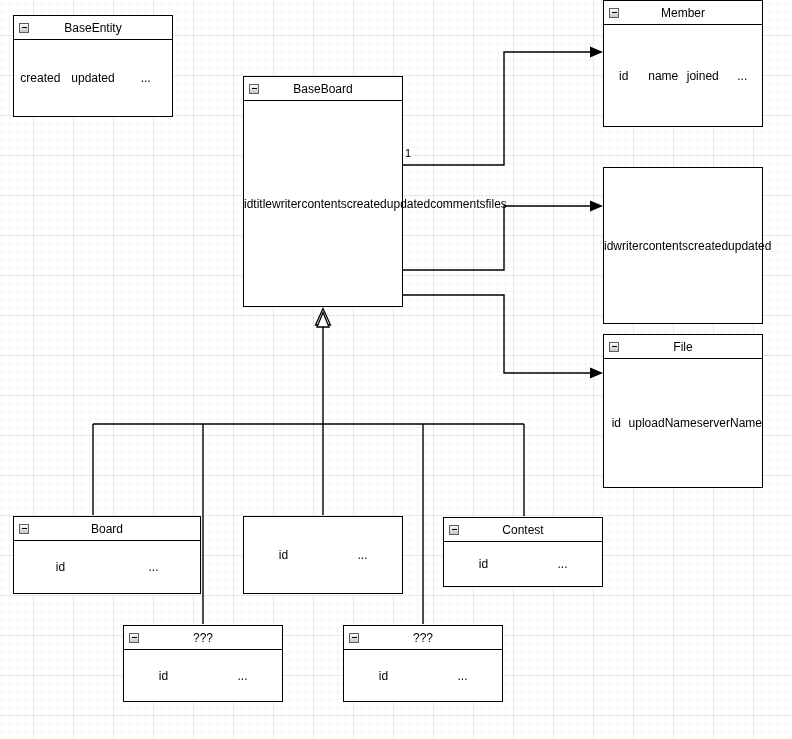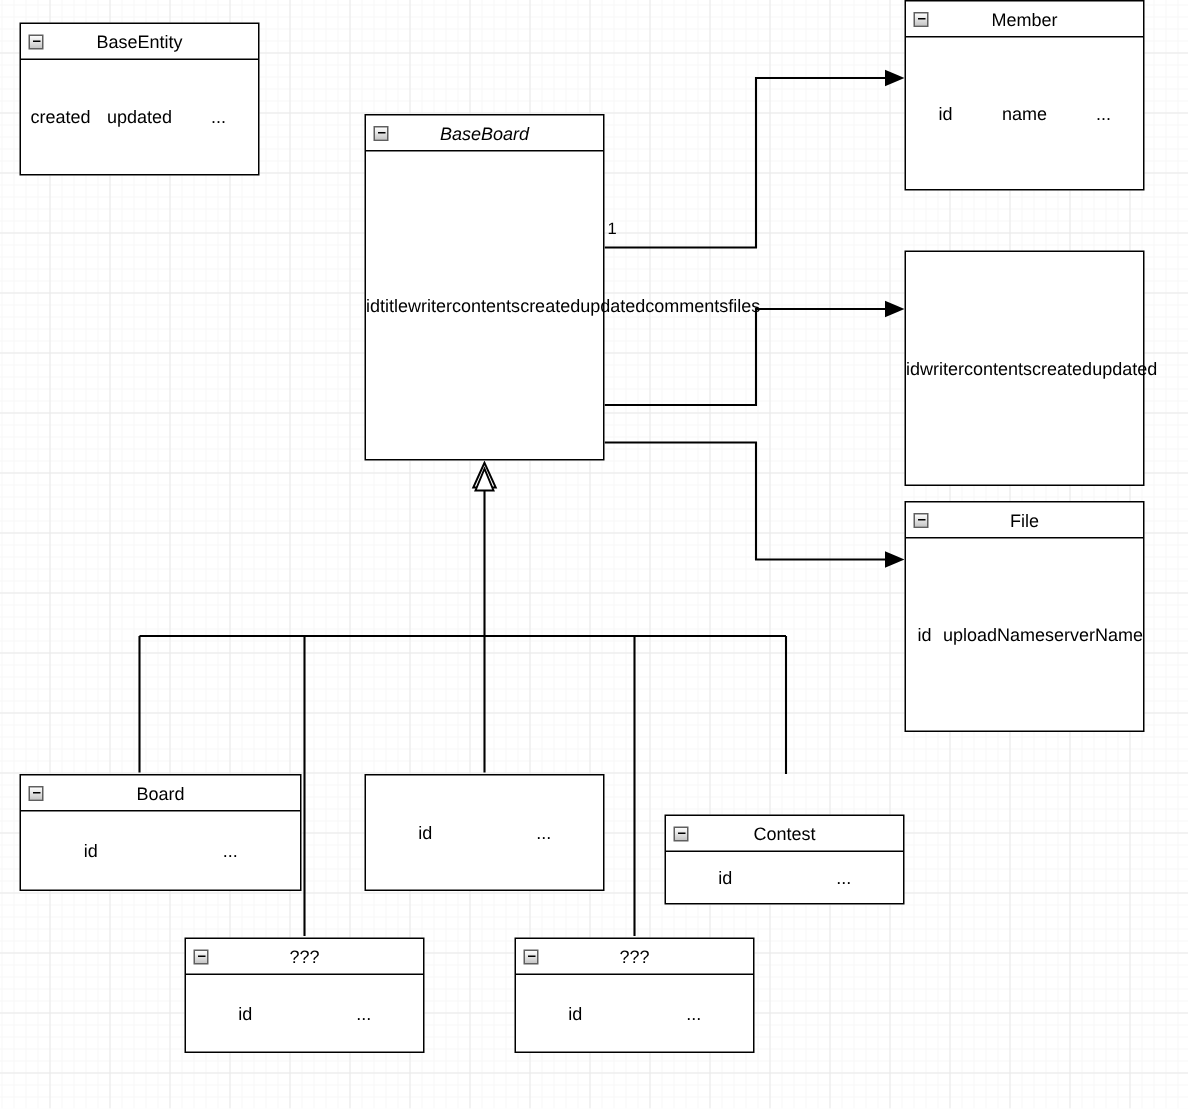--- a/index.html
+++ b/index.html
@@ -39,21 +39,21 @@
   .titlebar {
     position: relative;
     flex: none;
     height: 24px;
     border-bottom: 1.4px solid #000000;
     display: flex;
     align-items: center;
     justify-content: center;
   }
   .titlebar .title { white-space: nowrap; }
-  .titlebar .title.abstract { font-style: italic; }
+  .titlebar .title.abstract { }
   .collapse {
     position: absolute;
     left: 5px;
     top: 50%;
     transform: translateY(-50%);
     width: 10px;
     height: 10px;
     border: 1px solid #5f5f5f;
     background: linear-gradient(#fdfdfd, #c6c6c6);
     display: flex;
@@ -155,20 +155,21 @@
   <div class="entity" style="left:603px;top:0;width:160px;height:127px">
     <div class="titlebar">
       <span class="collapse">
           <span class="minus-bar"></span>
         </span>
       <span class="title">Member</span>
     </div>
     <div class="fields">
       <div class="field">id</div>
       <div class="field">name</div>
+      <div class="field">joined</div>
       <div class="field">...</div>
     </div>
   </div>
 
   <div class="entity" style="left:603px;top:167px;width:160px;height:157px">
     <div class="fields">
       <div class="field">id</div>
       <div class="field">writer</div>
       <div class="field">contents</div>
       <div class="field">created</div>
@@ -203,21 +204,21 @@
     </div>
   </div>
 
   <div class="entity" style="left:243px;top:516px;width:160px;height:78px">
     <div class="fields">
       <div class="field">id</div>
       <div class="field">...</div>
     </div>
   </div>
 
-  <div class="entity" style="left:443px;top:543px;width:160px;height:60px">
+  <div class="entity" style="left:443px;top:517px;width:160px;height:70px">
     <div class="titlebar">
       <span class="collapse">
           <span class="minus-bar"></span>
         </span>
       <span class="title">Contest</span>
     </div>
     <div class="fields">
       <div class="field">id</div>
       <div class="field">...</div>
     </div>

